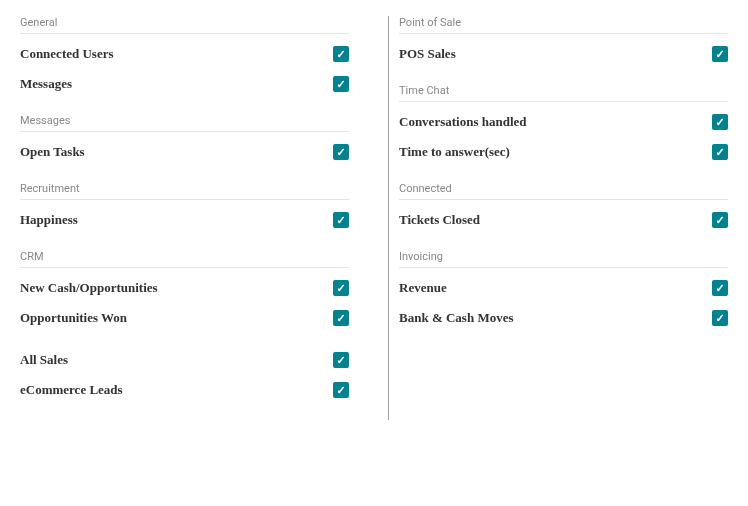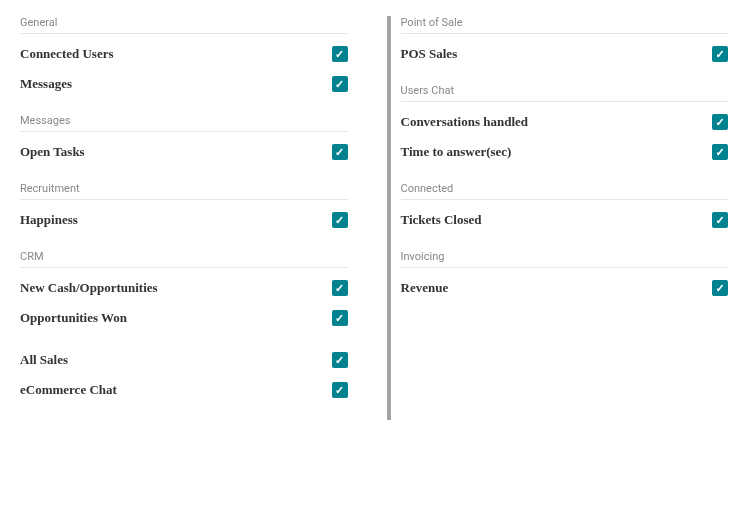--- a/index.html
+++ b/index.html
@@ -16,21 +16,21 @@
       display: flex;
       gap: 9px;
     }
     .column {
       flex: 1;
       padding-right: 30px;
     }
     .column:last-child {
       padding-right: 0;
       padding-left: 10px;
-      border-left: 4px solid #a3a3a3;
+      border-left: 1px solid #a3a3a3;
     }
     .section {
       margin-bottom: 18px;
     }
     .section-title {
       font-size: 11px;
       color: #888;
       font-weight: 400;
       border-bottom: 1px solid #e5e5e5;
       padding-bottom: 4px;
@@ -110,35 +110,35 @@
           <div class="item-label">Opportunities Won</div>
           <div class="checkbox-checked"></div>
         </div>
       </div>
       <div class="section">
         <div class="item-row">
           <div class="item-label">All Sales</div>
           <div class="checkbox-checked"></div>
         </div>
         <div class="item-row">
-          <div class="item-label">eCommerce Chat</div>
+          <div class="item-label">eCommerce Leads</div>
           <div class="checkbox-checked"></div>
         </div>
       </div>
     </div>
     <div class="column">
       <div class="section">
         <div class="section-title">Point of Sale</div>
         <div class="item-row">
           <div class="item-label">POS Sales</div>
           <div class="checkbox-checked"></div>
         </div>
       </div>
       <div class="section">
-        <div class="section-title">Users Chat</div>
+        <div class="section-title">Time Chat</div>
         <div class="item-row">
           <div class="item-label">Conversations handled</div>
           <div class="checkbox-checked"></div>
         </div>
         <div class="item-row">
           <div class="item-label">Time to answer(sec)</div>
           <div class="checkbox-checked"></div>
         </div>
       </div>
       <div class="section">
@@ -147,15 +147,19 @@
           <div class="item-label">Tickets Closed</div>
           <div class="checkbox-checked"></div>
         </div>
       </div>
       <div class="section">
         <div class="section-title">Invoicing</div>
         <div class="item-row">
           <div class="item-label">Revenue</div>
           <div class="checkbox-checked"></div>
         </div>
+        <div class="item-row">
+          <div class="item-label">Bank &amp; Cash Moves</div>
+          <div class="checkbox-checked"></div>
+        </div>
       </div>
     </div>
   </div>
 
 </body></html>

